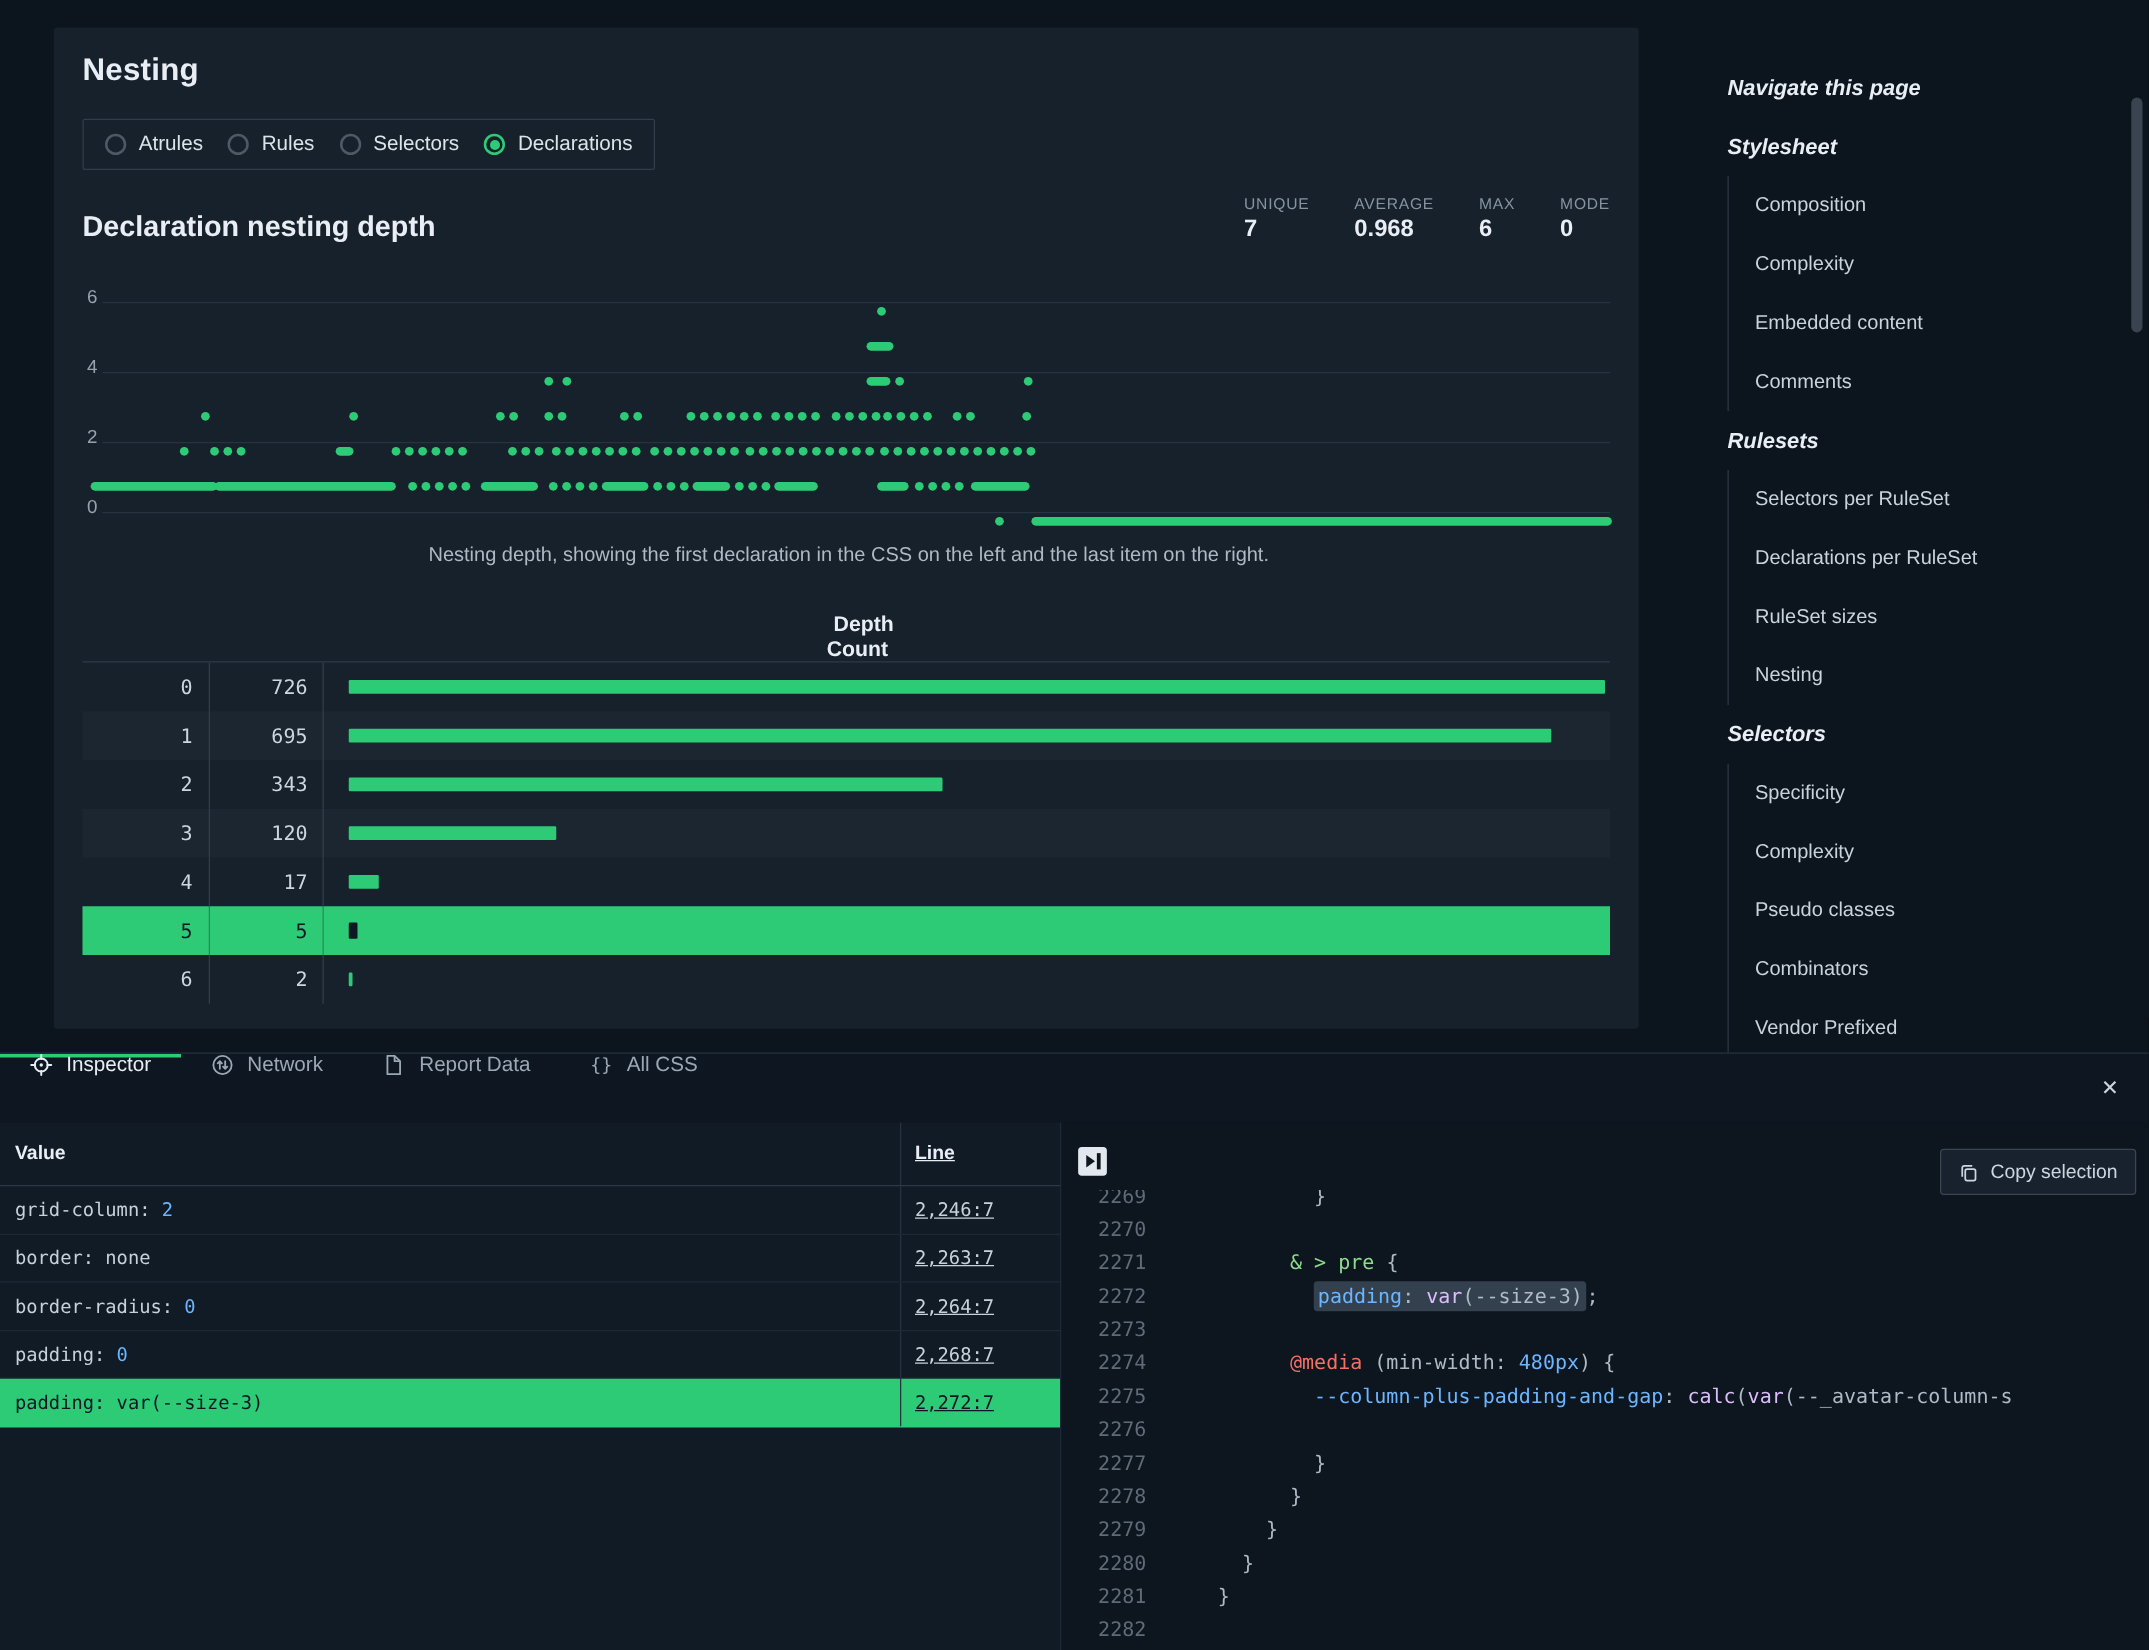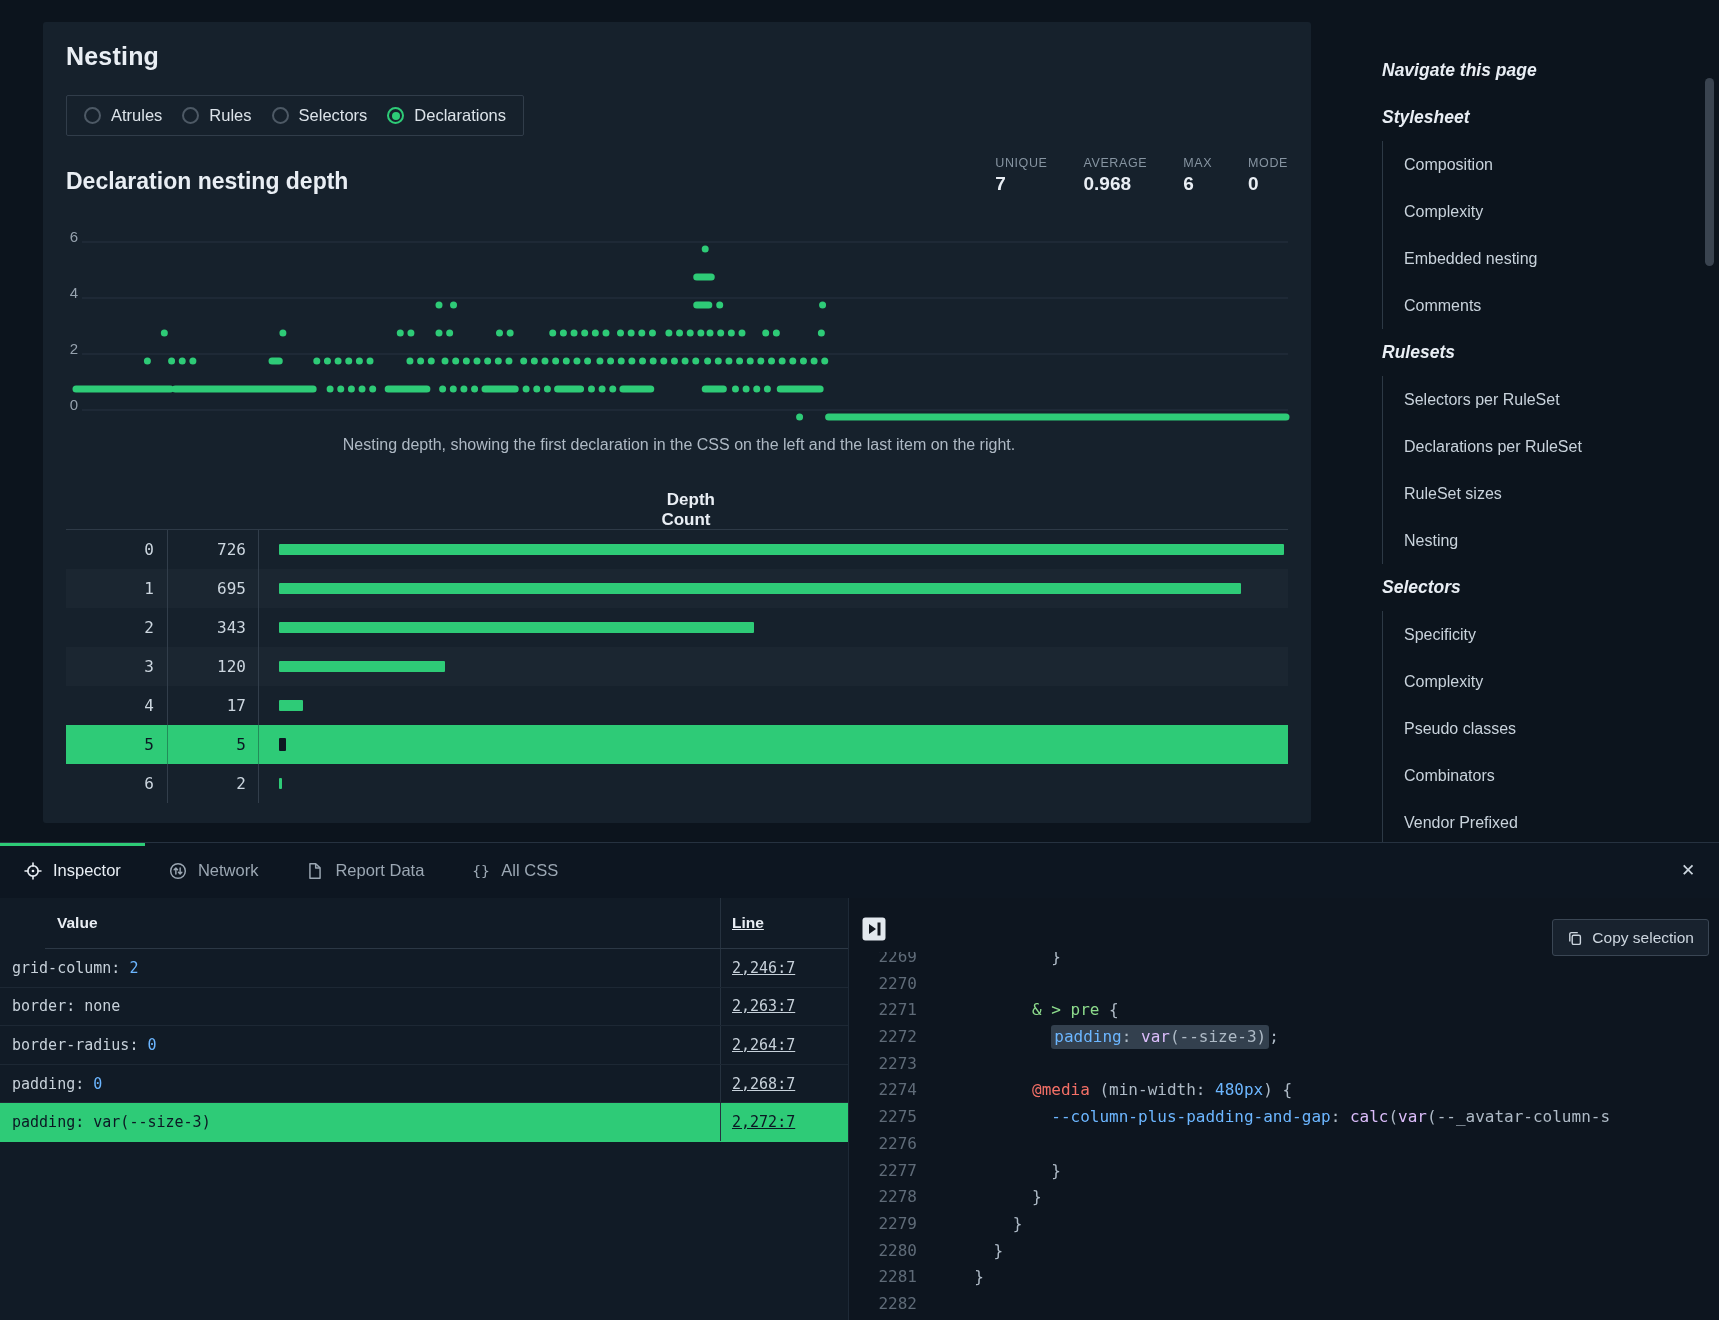--- a/index.html
+++ b/index.html
@@ -44,27 +44,27 @@
   #sidebar { position:absolute; left:1382px; top:47px; width:220px; }
   .nav-row { height:47px; display:flex; align-items:center; }
   .nav-title, .nav-head { font-size:17.5px; font-weight:700; color:var(--text);font-style:italic; }
   .nav-group ul { list-style:none; border-left:1px solid #2d3945; padding-left:21px; }
   .nav-item { font-size:16px; color:#c9d3dc; cursor:pointer; }
   #scroll-thumb { position:absolute; right:5px; top:78px; width:9px; height:188px; background:#3a4450; border-radius:5px; }
 
   
   #bottom { position:absolute; left:0; right:0; top:842px; bottom:0; background:#0d1621; border-top:1px solid #263240; }
   #tabbar { position:absolute; left:0; right:0; top:0; height:55px; display:flex; align-items:stretch; }
-  .tab { display:flex; align-items:center; gap:11px; padding:0 24px; color:#9ba7b3; font-size:16.5px; cursor:pointer; }
+  .tab { display:flex; gap:11px; padding:0 24px; color:#9ba7b3; font-size:16.5px; cursor:pointer; }
   .tab.active { color:var(--text); box-shadow:inset 0 3px 0 var(--accent); }
   .tab svg { width:18px; height:18px; }
   #close-btn { position:absolute; right:16px; top:12px; width:30px; height:30px; display:flex; align-items:center; justify-content:center; color:#cbd5de; font-size:17px; cursor:pointer; }
 
   #left-pane { position:absolute; left:0; top:55px; width:848px; bottom:0; background:#111b26; }
-  .v-head { display:flex; height:51px; align-items:center; border-bottom:1px solid #2c3845; font-size:15.5px; font-weight:700; color:var(--text);margin-left:45px; }
+  .v-head { display:flex; height:51px; align-items:center; border-bottom:1px solid #2c3845; font-size:15.5px; font-weight:700; color:var(--text); }
   .v-col { flex:1; padding-left:12px; }
   .l-col { width:128px; border-left:1px solid #26323f; padding-left:11px; height:100%; display:flex; align-items:center; }
   .v-head .l-col span { text-decoration:underline; }
   .v-row { display:flex; height:38.6px; align-items:center; border-bottom:1px solid #1d2834; font-family:"DejaVu Sans Mono", monospace; font-size:15px; color:#c7d1da; }
   .v-row .num { color:#6cb6ff; }
   .v-row a { color:#c7d1da; text-decoration:underline; }
   .v-row.hl { background:var(--accent); border-bottom-color:transparent; color:#0c1723; }
   .v-row.hl a { color:#0c1723; }
 
   #code-pane { position:absolute; left:848px; top:55px; right:0; bottom:0; background:#0d151f; border-left:1px solid #1e2a37; }
@@ -322,21 +322,21 @@
             <span class="nav-head">Stylesheet</span>
           </div>
           <ul>
             <li class="nav-row">
               <span class="nav-item">Composition</span>
             </li>
             <li class="nav-row">
               <span class="nav-item">Complexity</span>
             </li>
             <li class="nav-row">
-              <span class="nav-item">Embedded nesting</span>
+              <span class="nav-item">Embedded content</span>
             </li>
             <li class="nav-row">
               <span class="nav-item">Comments</span>
             </li>
           </ul>
         </div>
         <div class="nav-group">
           <div class="nav-row">
             <span class="nav-head">Rulesets</span>
           </div>

